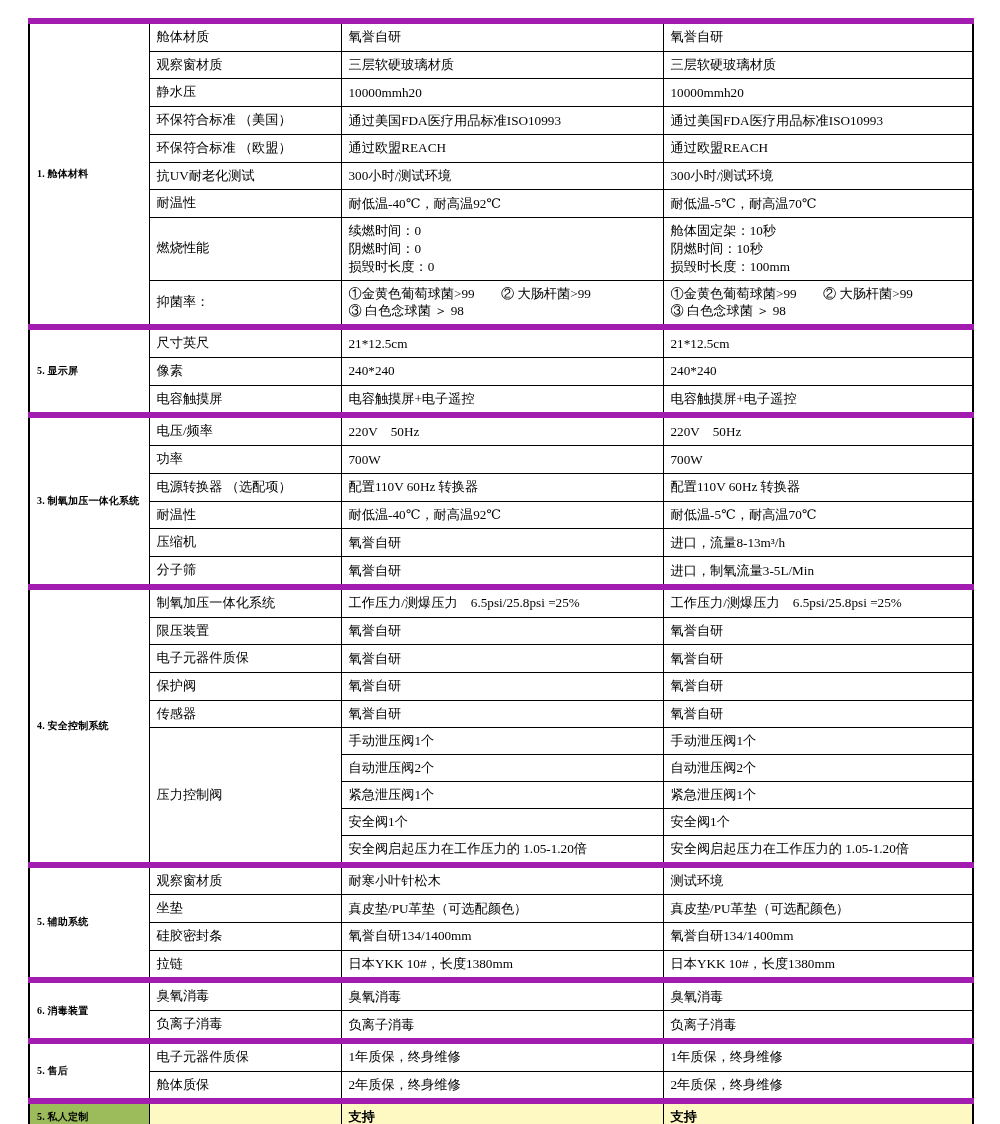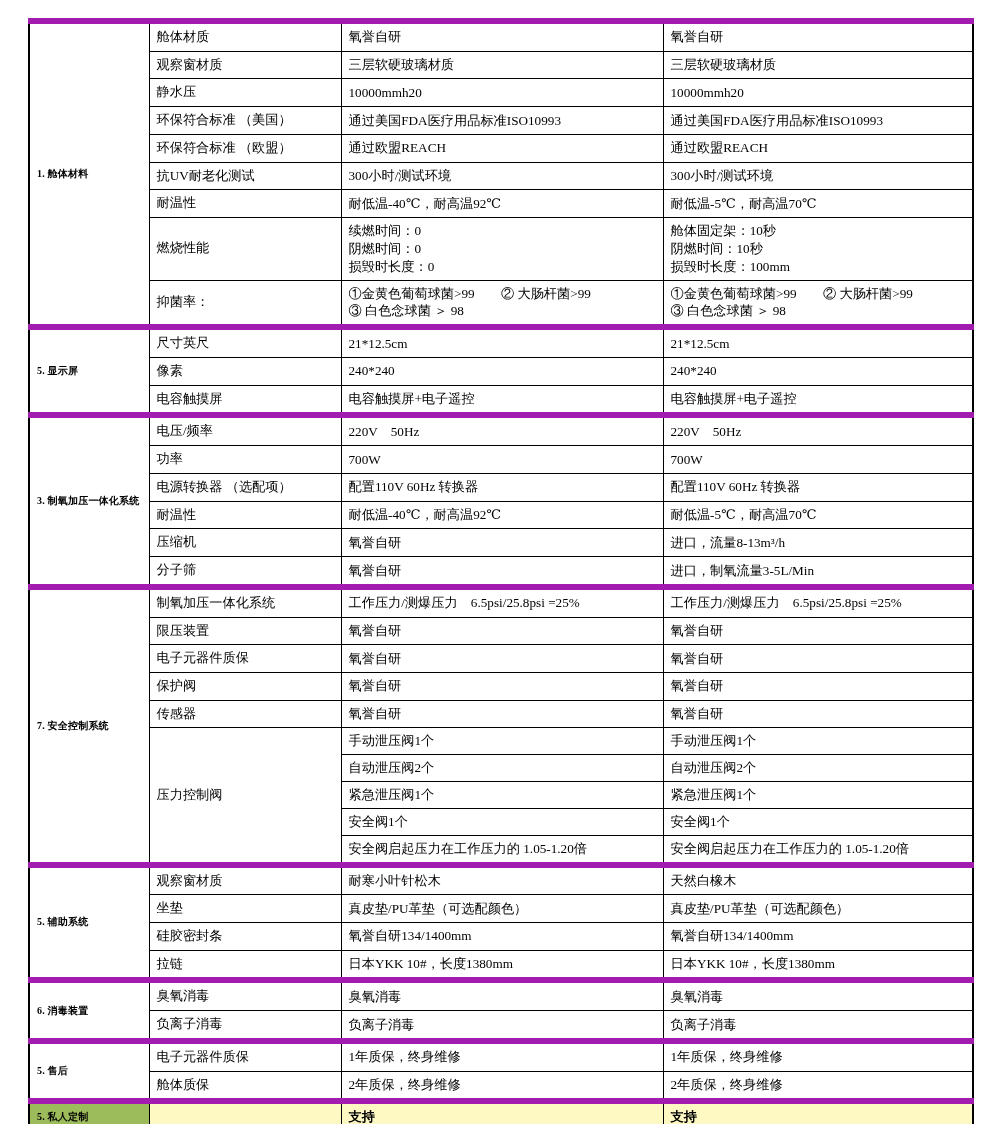--- a/index.html
+++ b/index.html
@@ -176,21 +176,21 @@
           <td class="item-cell">压缩机</td>
           <td class="val-cell multiline tight">氧誉自研</td>
           <td class="val-cell last multiline tight">进口，流量8-13m³/h</td>
         </tr>
         <tr>
           <td class="item-cell">分子筛</td>
           <td class="val-cell multiline tight">氧誉自研</td>
           <td class="val-cell last multiline tight">进口，制氧流量3-5L/Min</td>
         </tr>
         <tr class="section-start">
-          <td class="section-cell" rowspan="10">7. 安全控制系统</td>
+          <td class="section-cell" rowspan="10">4. 安全控制系统</td>
           <td class="item-cell">制氧加压一体化系统</td>
           <td class="val-cell multiline tight">工作压力/测爆压力　6.5psi/25.8psi =25%</td>
           <td class="val-cell last multiline tight">工作压力/测爆压力　6.5psi/25.8psi =25%</td>
         </tr>
         <tr>
           <td class="item-cell">限压装置</td>
           <td class="val-cell multiline tight">氧誉自研</td>
           <td class="val-cell last multiline tight">氧誉自研</td>
         </tr>
         <tr>
@@ -226,21 +226,21 @@
           <td class="val-cell last multiline tight">安全阀1个</td>
         </tr>
         <tr>
           <td class="val-cell multiline tight">安全阀启起压力在工作压力的 1.05-1.20倍</td>
           <td class="val-cell last multiline tight">安全阀启起压力在工作压力的 1.05-1.20倍</td>
         </tr>
         <tr class="section-start">
           <td class="section-cell" rowspan="4">5. 辅助系统</td>
           <td class="item-cell">观察窗材质</td>
           <td class="val-cell multiline tight">耐寒小叶针松木</td>
-          <td class="val-cell last multiline tight">天然白橡木</td>
+          <td class="val-cell last multiline tight">测试环境</td>
         </tr>
         <tr>
           <td class="item-cell">坐垫</td>
           <td class="val-cell multiline tight">真皮垫/PU革垫（可选配颜色）</td>
           <td class="val-cell last multiline tight">真皮垫/PU革垫（可选配颜色）</td>
         </tr>
         <tr>
           <td class="item-cell">硅胶密封条</td>
           <td class="val-cell multiline tight">氧誉自研134/1400mm</td>
           <td class="val-cell last multiline tight">氧誉自研134/1400mm</td>

